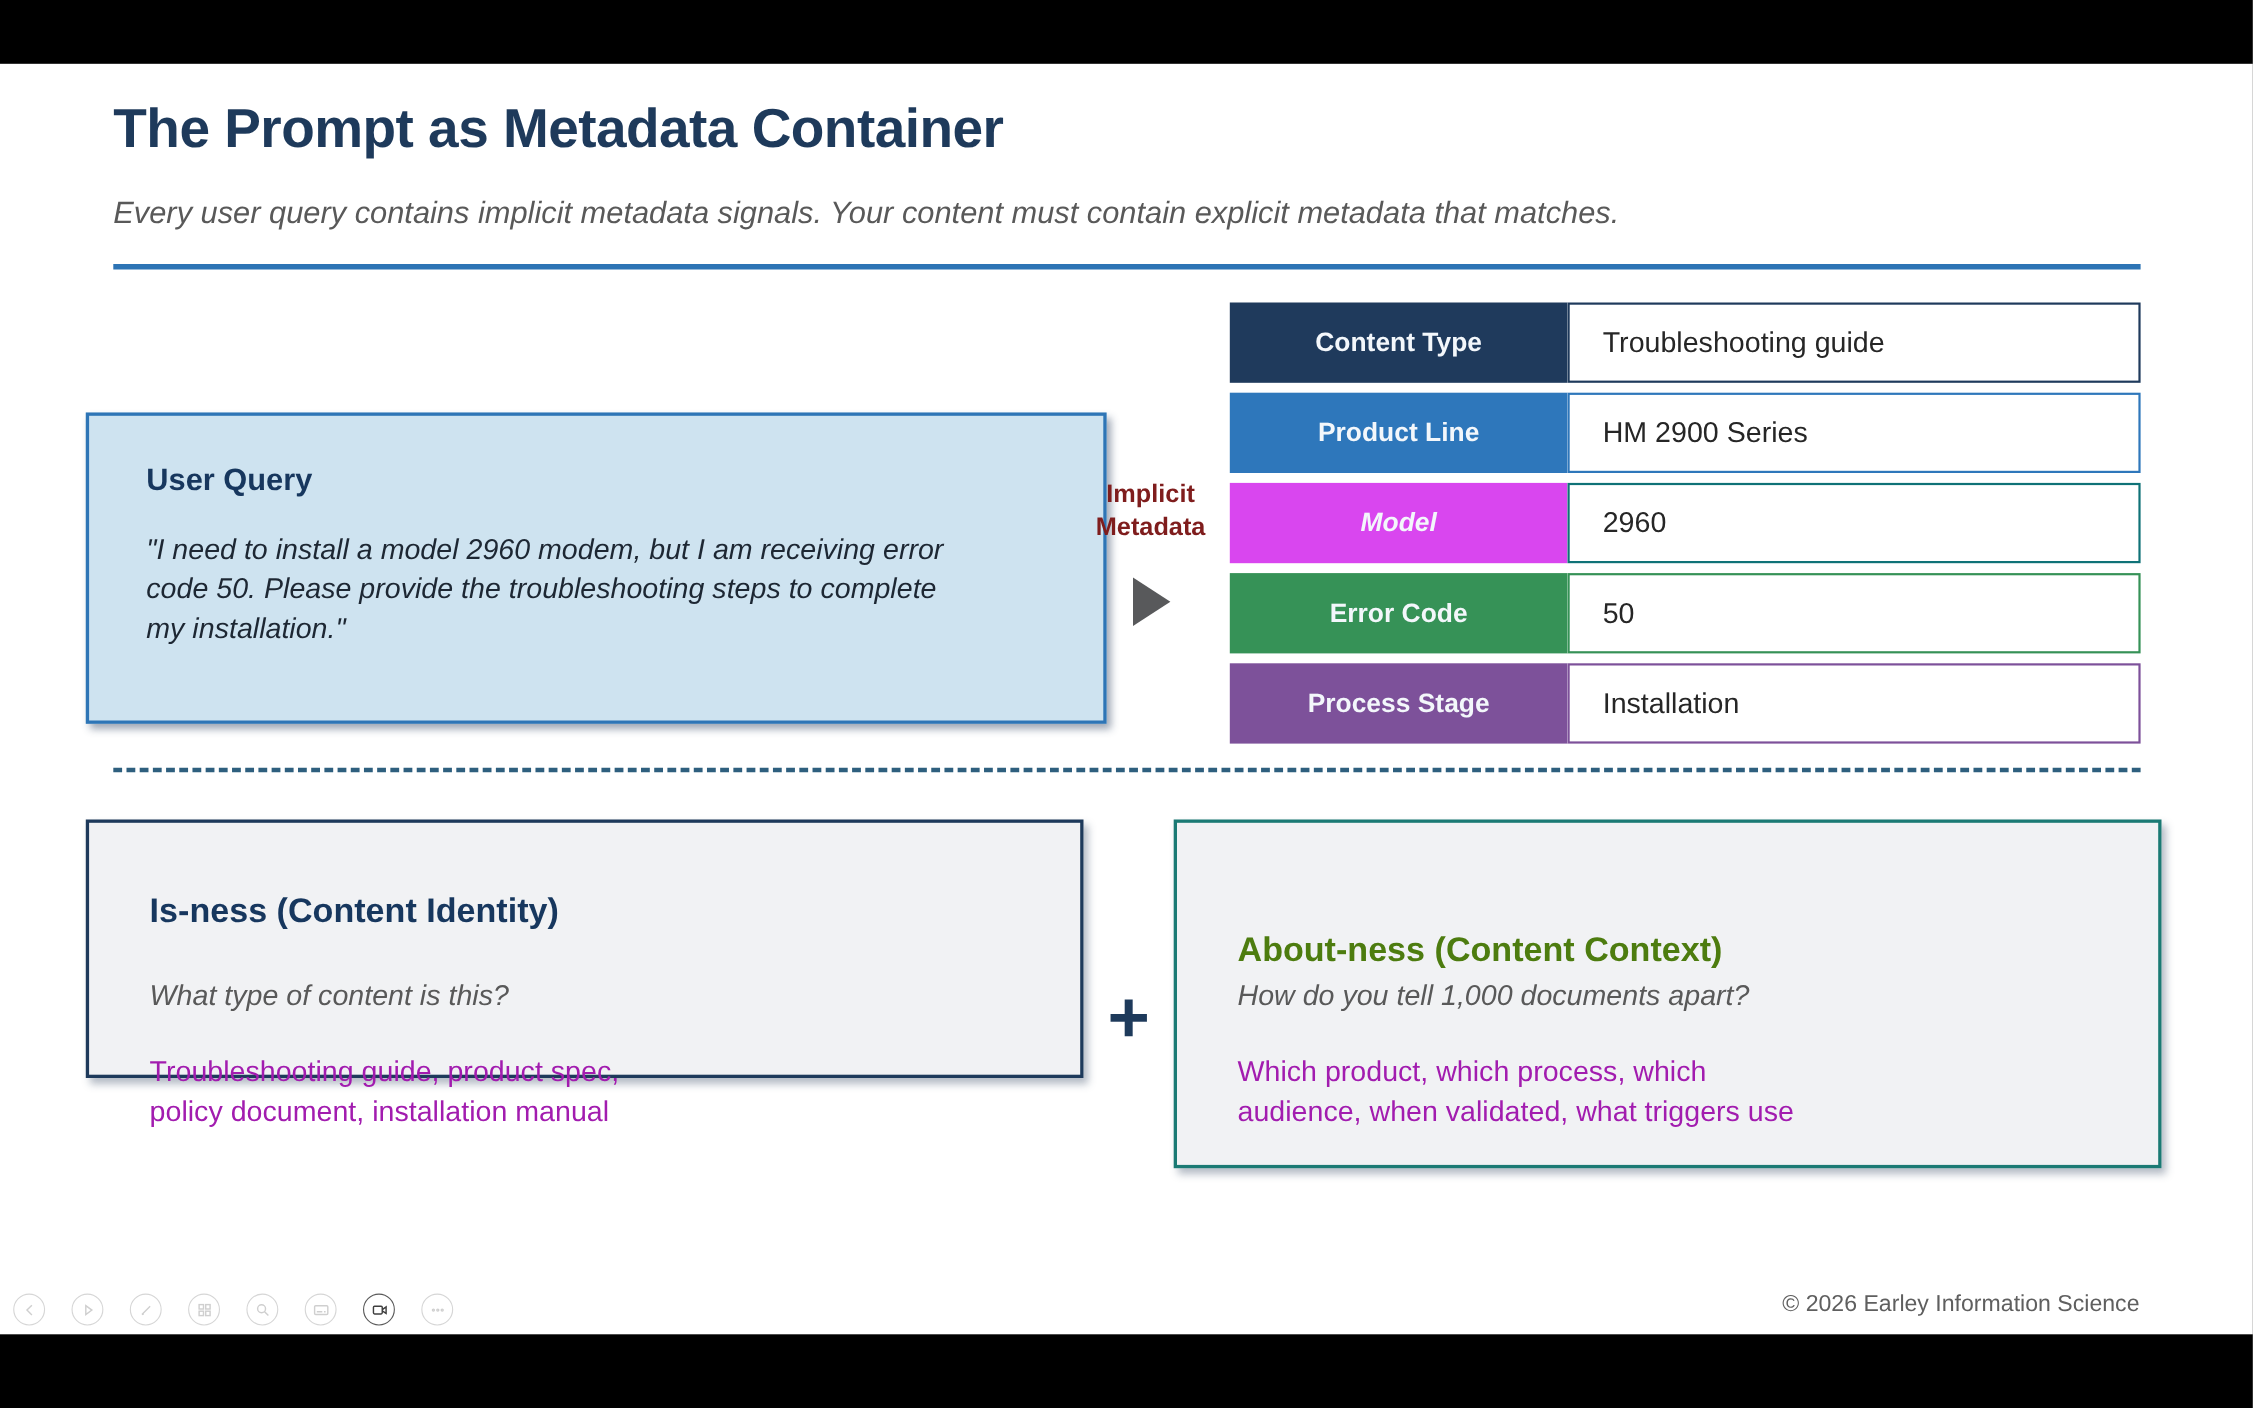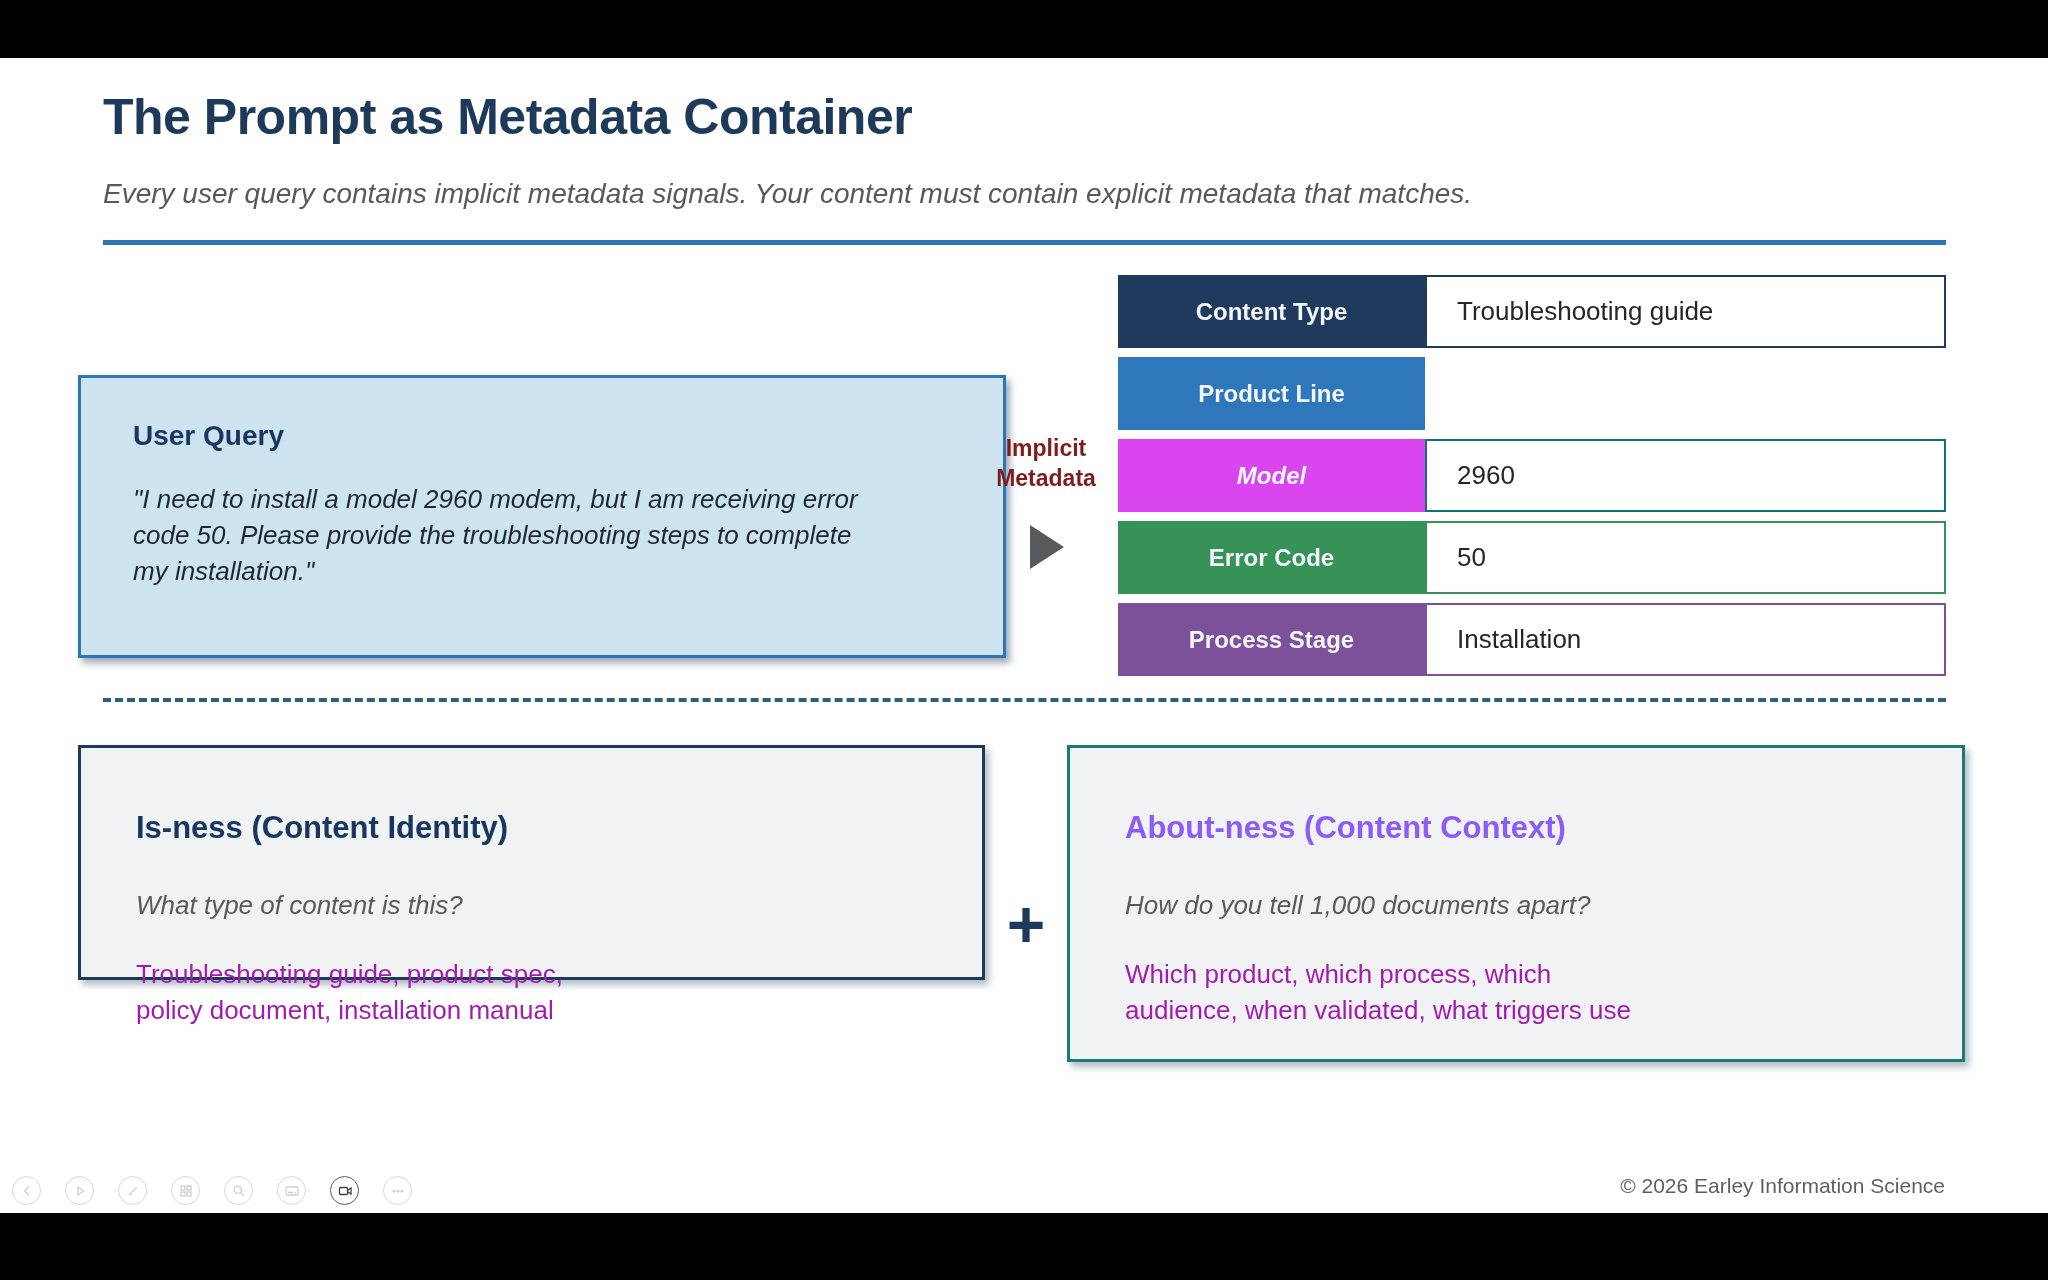--- a/index.html
+++ b/index.html
@@ -61,21 +61,21 @@
   }
 
   
   .card{
     background:#f1f2f4;box-sizing:border-box;box-shadow:4px 5px 7px rgba(40,60,90,0.35);
   }
   .isness-card{left:78px;top:687px;width:907px;height:235px;border:3px solid #1e3a5b;}
   .aboutness-card{left:1067px;top:687px;width:898px;height:317px;border:3px solid #1b7a74;}
   .card-heading{position:absolute;left:55px;top:62px;font-size:31px;font-weight:bold;}
   .isness-card .card-heading{color:#17375e;}
-  .aboutness-card .card-heading{color:#8b5cf6;}
+  .aboutness-card .card-heading{color:#4d7c0f;margin-top:36px;}
   .card-question{position:absolute;left:55px;top:142px;font-size:26px;font-style:italic;color:#595959;}
   .card-body{
     position:absolute;left:55px;top:208px;font-size:26px;color:#a21caf;line-height:1.4;white-space:pre-line;
   }
   .plus-sign{
     left:985px;top:828px;width:82px;text-align:center;font-size:66px;font-weight:900;color:#1e3a5b;
   }
 
   
   .banner{
@@ -117,20 +117,21 @@
 Metadata</div>
   <div class="abs arrow-right"></div>
 
   <div class="abs meta-table">
       <div class="t-row">
         <div class="t-label" style="background: rgb(31, 58, 92);">Content Type</div>
         <div class="t-value" style="border-color: rgb(31, 58, 92);">Troubleshooting guide</div>
       </div>
       <div class="t-row">
         <div class="t-label" style="background: rgb(46, 119, 187);">Product Line</div>
+        <div class="t-value" style="border-color: rgb(46, 119, 187);">HM 2900 Series</div>
       </div>
       <div class="t-row">
         <div class="t-label" style="background: #d946ef; font-style: italic;">Model</div>
         <div class="t-value" style="border-color: rgb(15, 114, 119);">2960</div>
       </div>
       <div class="t-row">
         <div class="t-label" style="background: rgb(54, 146, 87);">Error Code</div>
         <div class="t-value" style="border-color: rgb(54, 146, 87);">50</div>
       </div>
       <div class="t-row">

